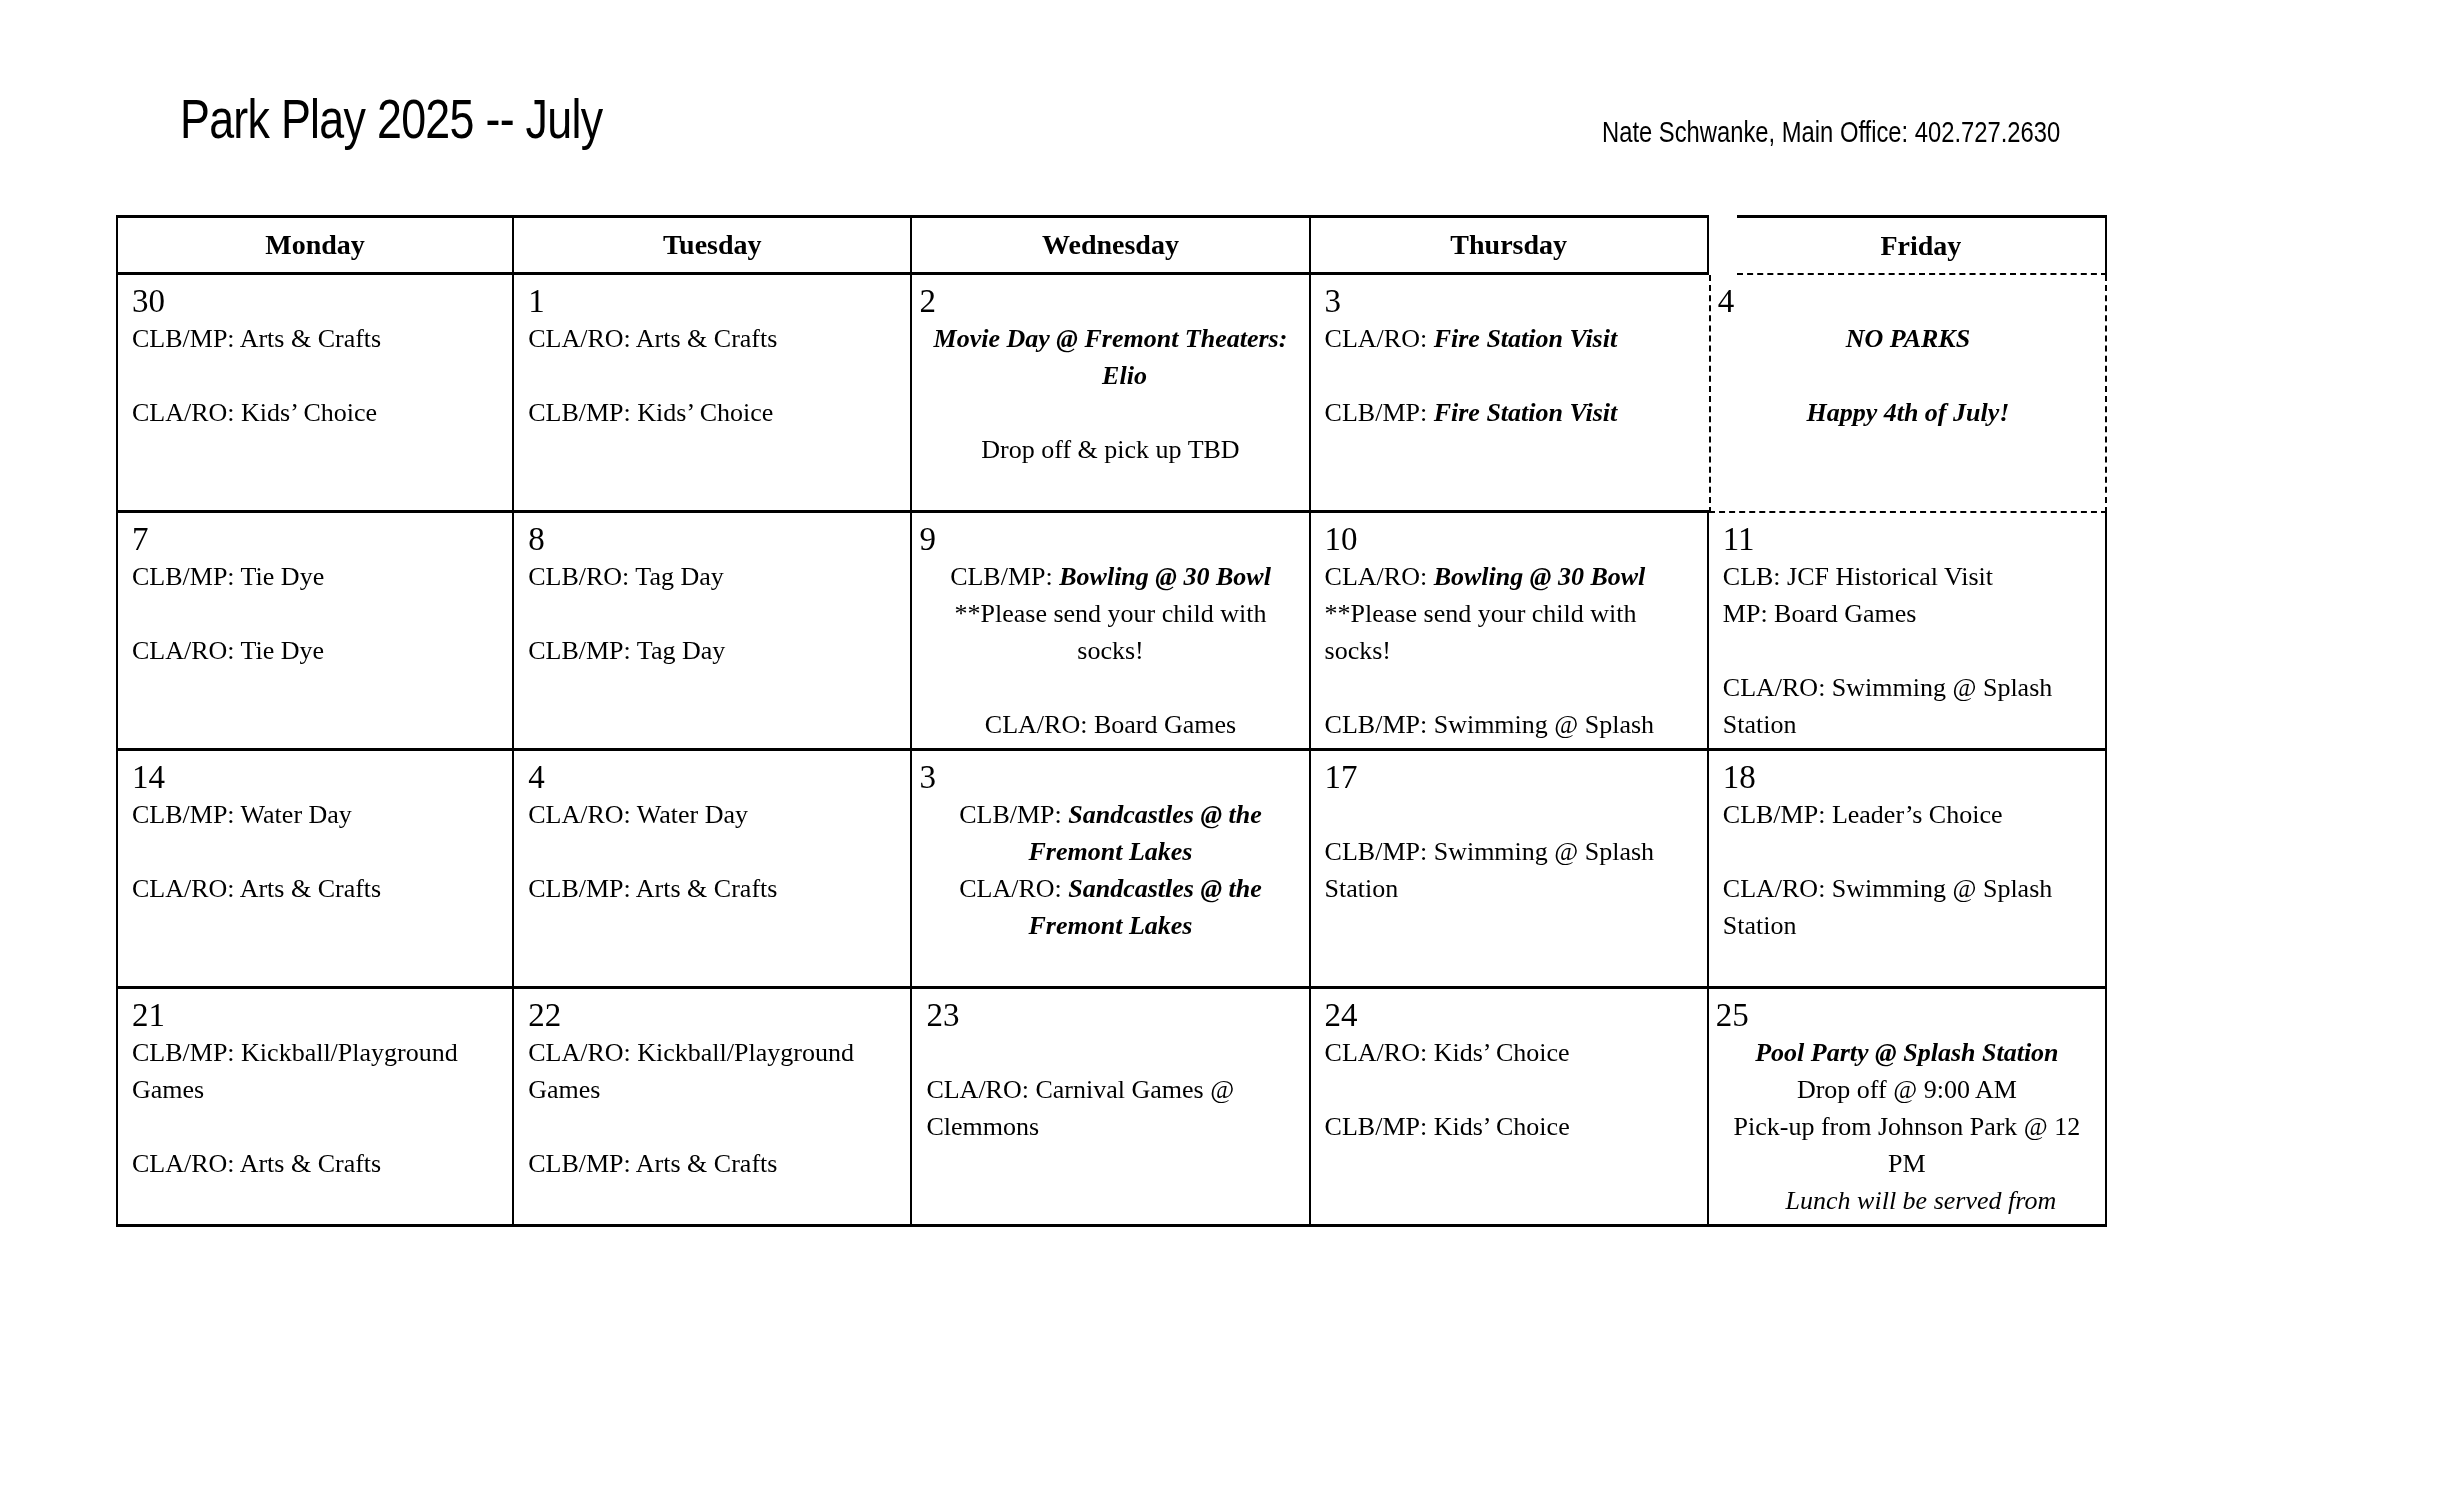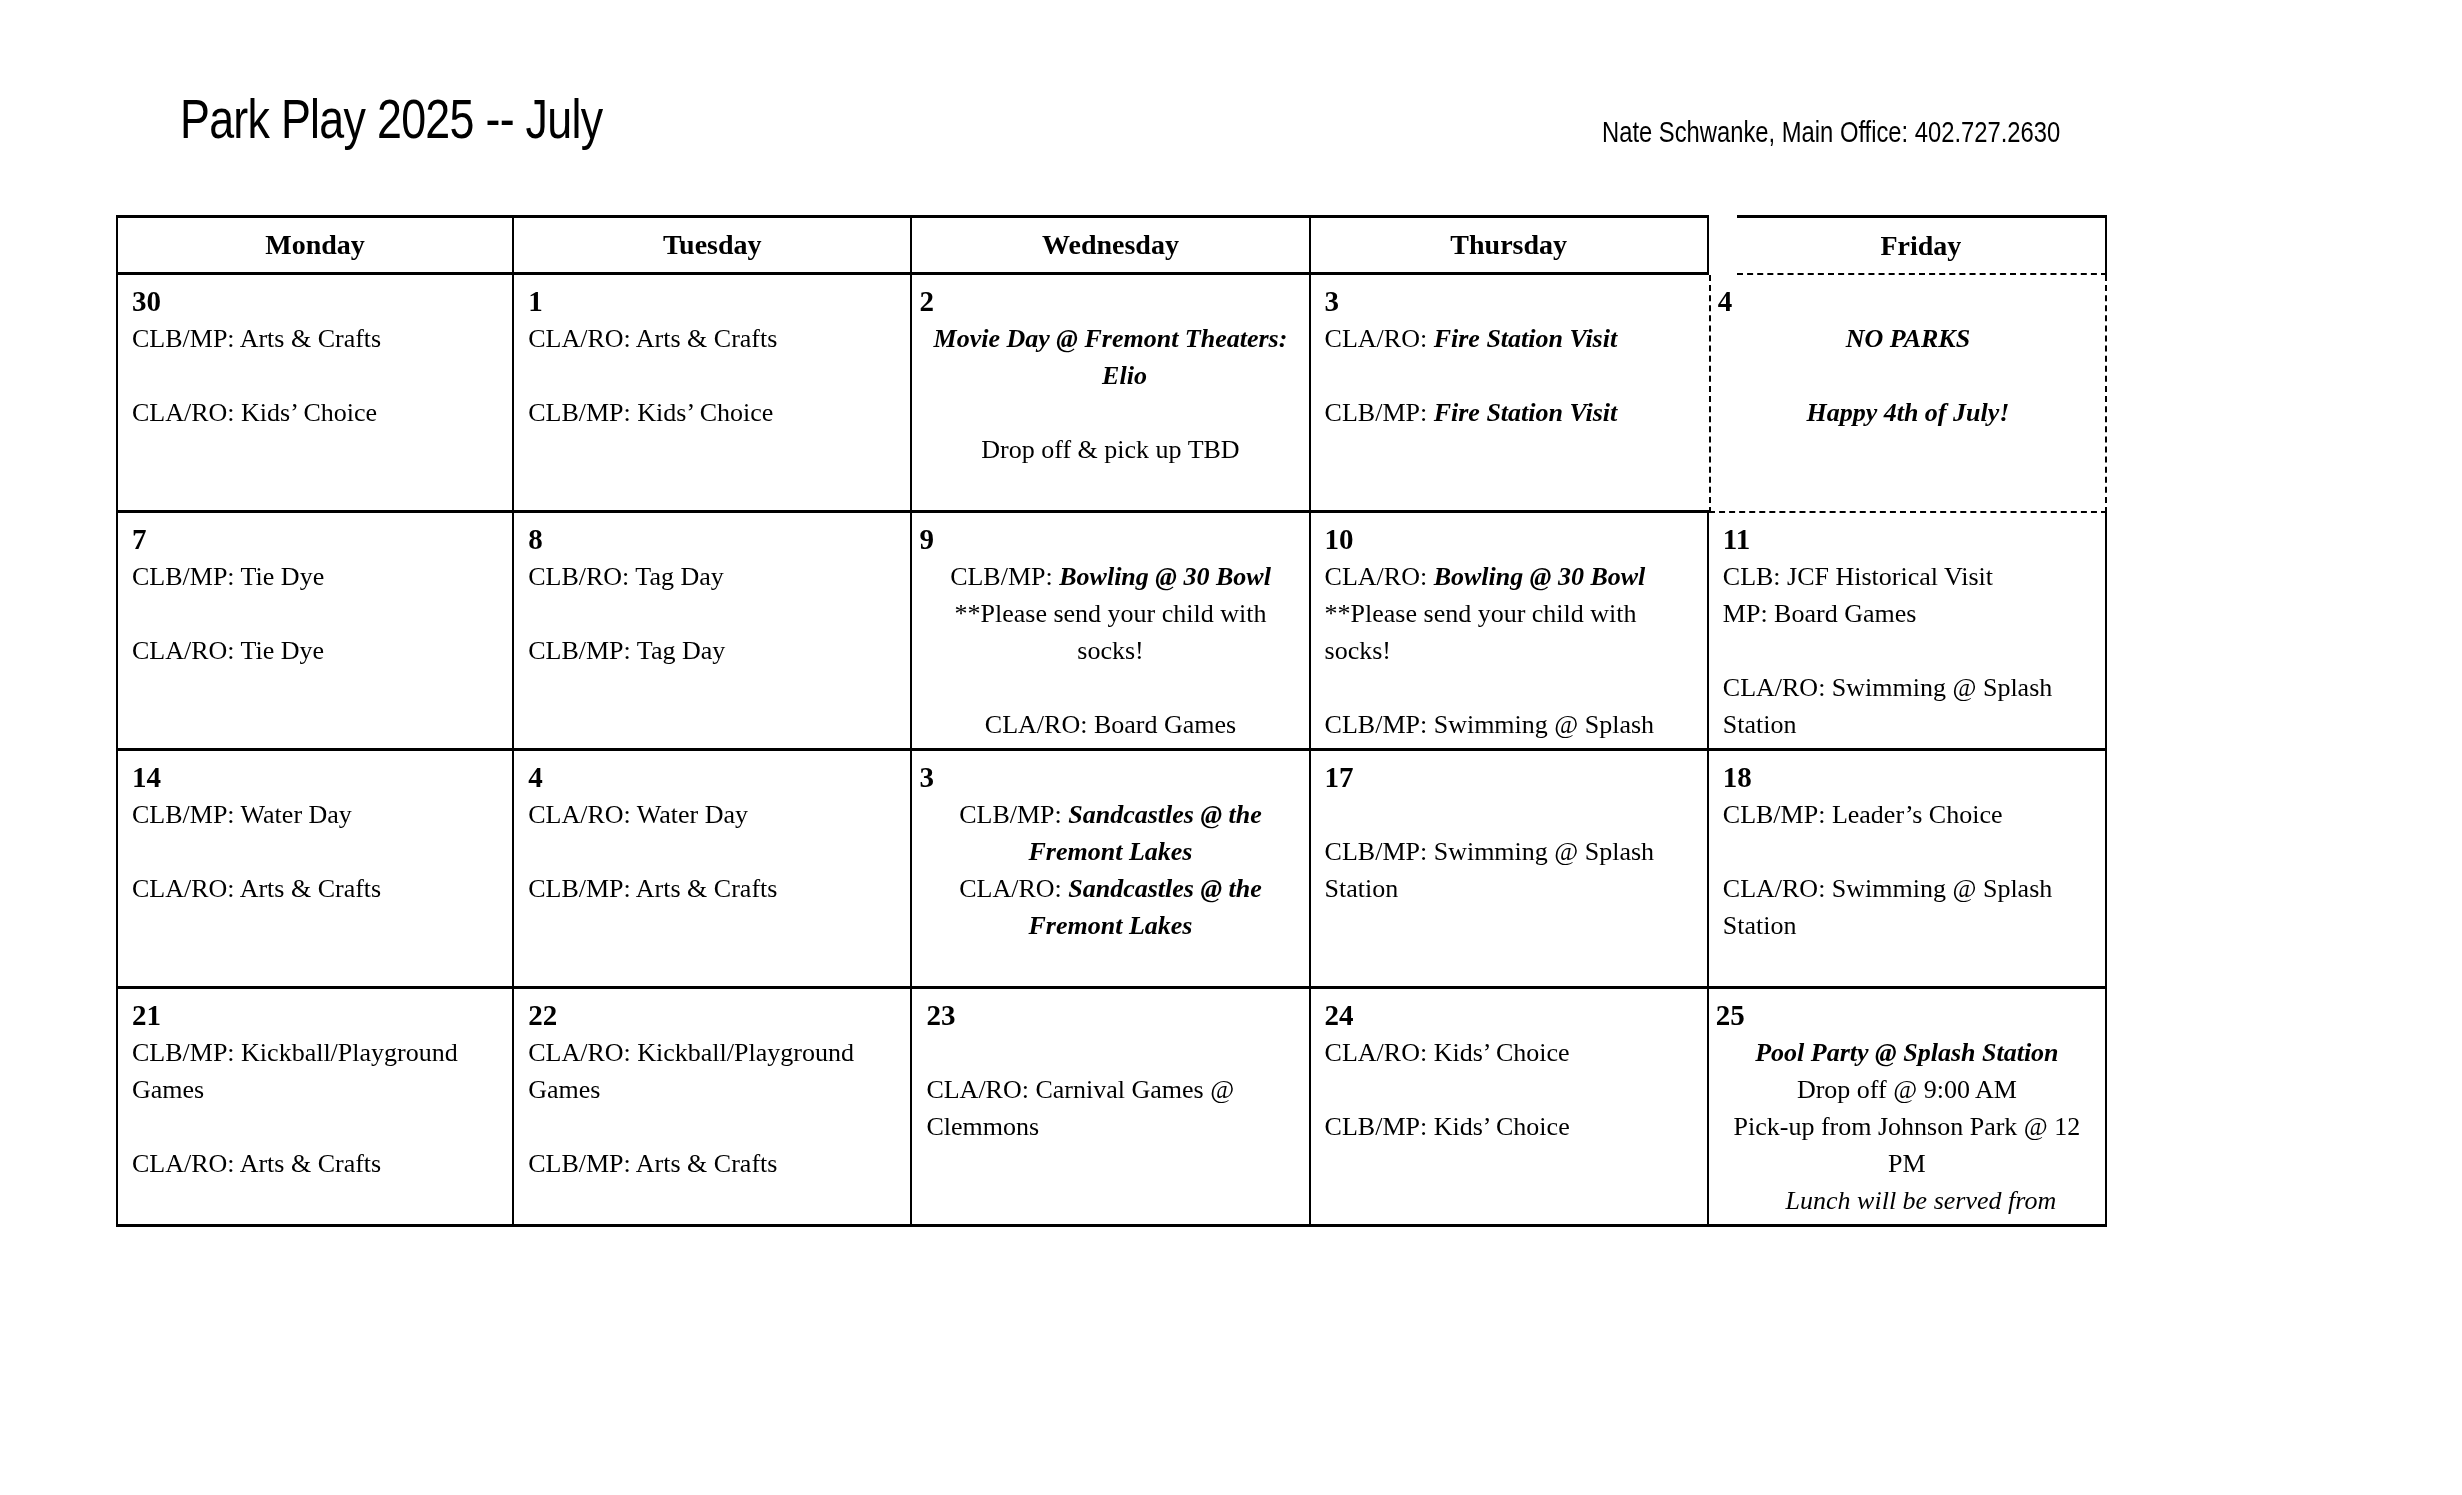--- a/index.html
+++ b/index.html
@@ -48,21 +48,21 @@
   }
   .cell.first{border-left:2.6px solid #000;}
   .cell.center{text-align:center;padding-left:7px;padding-right:7px;}
   .cell.dashed{
     border-left:2.6px dashed #000;
     border-right:2.6px dashed #000;
     border-bottom:2.6px dashed #000;
   }
   .cell.no-br{border-right:none;}
   .day-number{
-    font-weight:bold;font-size:29px;line-height:37px;
+    font-weight:normal;font-size:33px;line-height:37px;
     text-align:left;
   }
   .line{min-height:37px;}
   .line.blank{height:37px;}
   .seg-b{font-weight:bold;font-style:italic;}
   .seg-i{font-style:italic;margin-left:28px;}
 </style>
 </head>
 <body>
 

